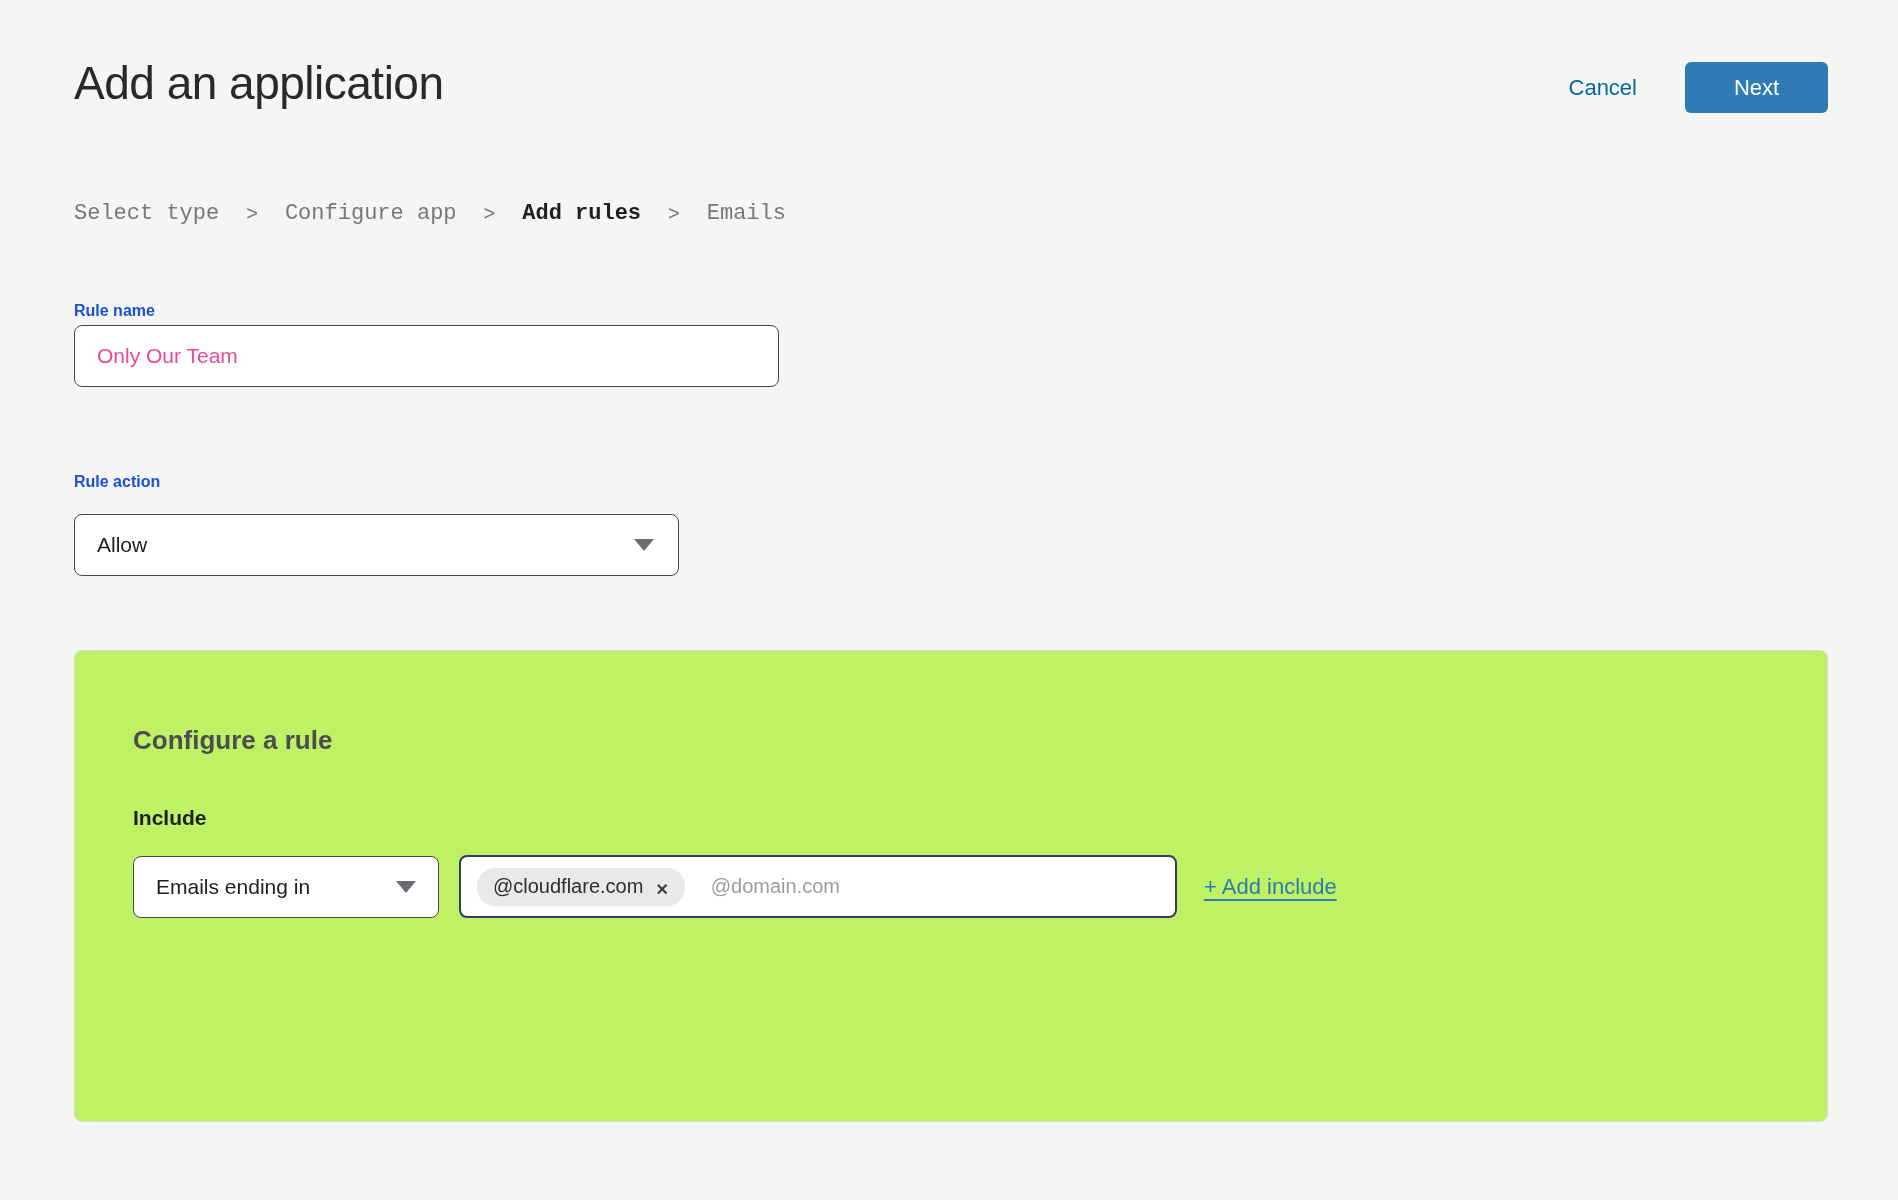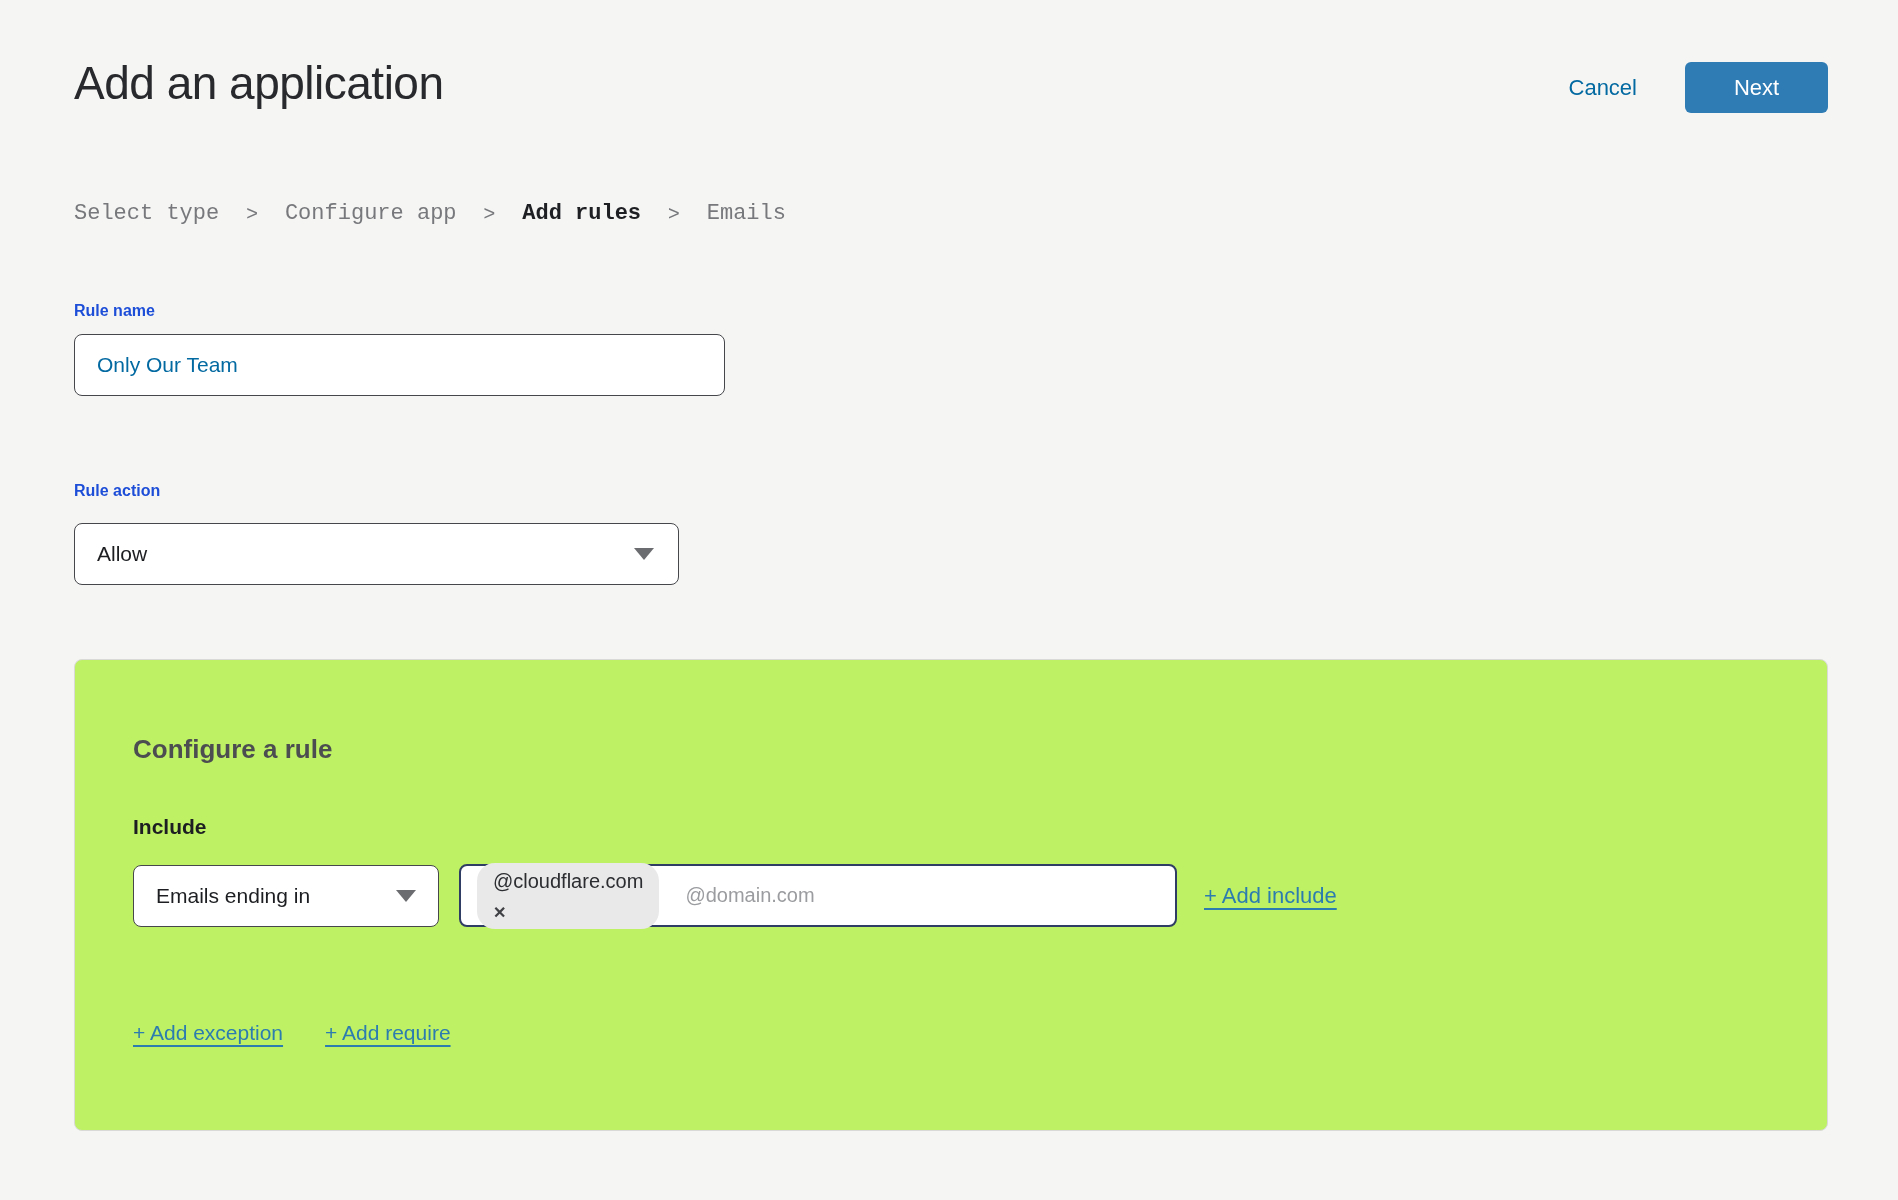--- a/index.html
+++ b/index.html
@@ -34,23 +34,23 @@
     margin-top: 88px; font-size: 22px; color: #77787b;
   }
   .crumb { cursor: default; font-family: Liberation Mono, monospace; }
   .crumb.active { color: #1e1f22; font-weight: bold; }
   .crumb-sep { color: #77787b; font-size: 20px; }
 
   
   .field-label { font-size: 16px; font-weight: bold; color: #1d4ed8; }
   .rule-name-block { margin-top: 76px; }
   .text-input {
-    display: block; margin-top: 14px;
-    width: 651px; height: 62px; padding: 0 22px;
-    font-size: 21px; color: #0369a1; font-family: inherit;
+    display: block; margin-top: 5px;
+    width: 705px; height: 62px; padding: 0 22px;
+    font-size: 21px; color: #ec4899; font-family: inherit;
     background: #ffffff; border: 1px solid #46474b; border-radius: 8px;
     outline: none;
   }
   .rule-action-block { margin-top: 86px; }
   .select-box {
     display: flex; align-items: center; justify-content: space-between;
     margin-top: 23px; width: 605px; height: 62px; padding: 0 24px 0 22px;
     font-size: 21px; color: #1d1e21;
     background: #ffffff; border: 1px solid #46474b; border-radius: 8px;
     cursor: pointer;
@@ -77,25 +77,24 @@
     background: #ffffff; border: 1px solid #46474b; border-radius: 8px;
     cursor: pointer; flex-shrink: 0;
   }
   .chip-input {
     display: flex; align-items: center;
     margin-left: 20px; width: 718px; height: 63px; padding: 0 16px;
     background: #ffffff; border: 2px solid #2f3c63; border-radius: 8px;
     cursor: text;
   }
   .chip {
-    display: inline-flex; align-items: flex-start; gap: 12px;
+    display: inline-flex; align-items: flex-end; gap: 12px;
     background: #e9e9ea; border-radius: 18px;
     padding: 7px 16px 8px 16px; font-size: 20px; color: #2c2d30;
     white-space: nowrap;
-    flex-direction: column;
   }
   .chip-x { font-size: 16px; font-weight: bold; color: #404144; cursor: pointer; line-height: 1; }
   .chip-placeholder { margin-left: 26px; font-size: 20px; color: #9b9c9f; }
   .inline-link {
     font-size: 22px; color: #2c7cb0; text-decoration: underline;
     text-underline-offset: 5px; cursor: pointer; white-space: nowrap;
   }
   .add-include-link { margin-left: 27px; }
   .card-links-row { display: flex; gap: 42px; margin-top: 94px; }
   .card-links-row .inline-link { font-size: 21px; }
@@ -151,19 +150,15 @@
         <span class="chip">
           <span>@cloudflare.com</span>
           <span class="chip-x">✕</span>
         </span>
         <span class="chip-placeholder">@domain.com</span>
       </div>
 
       <a class="inline-link add-include-link">+ Add include</a>
     </div>
 
-    <div class="card-links-row">
-      <a class="inline-link">+ Add exception</a>
-      <a class="inline-link">+ Add require</a>
-    </div>
   </section>
 
 </div>
 
 </body></html>

